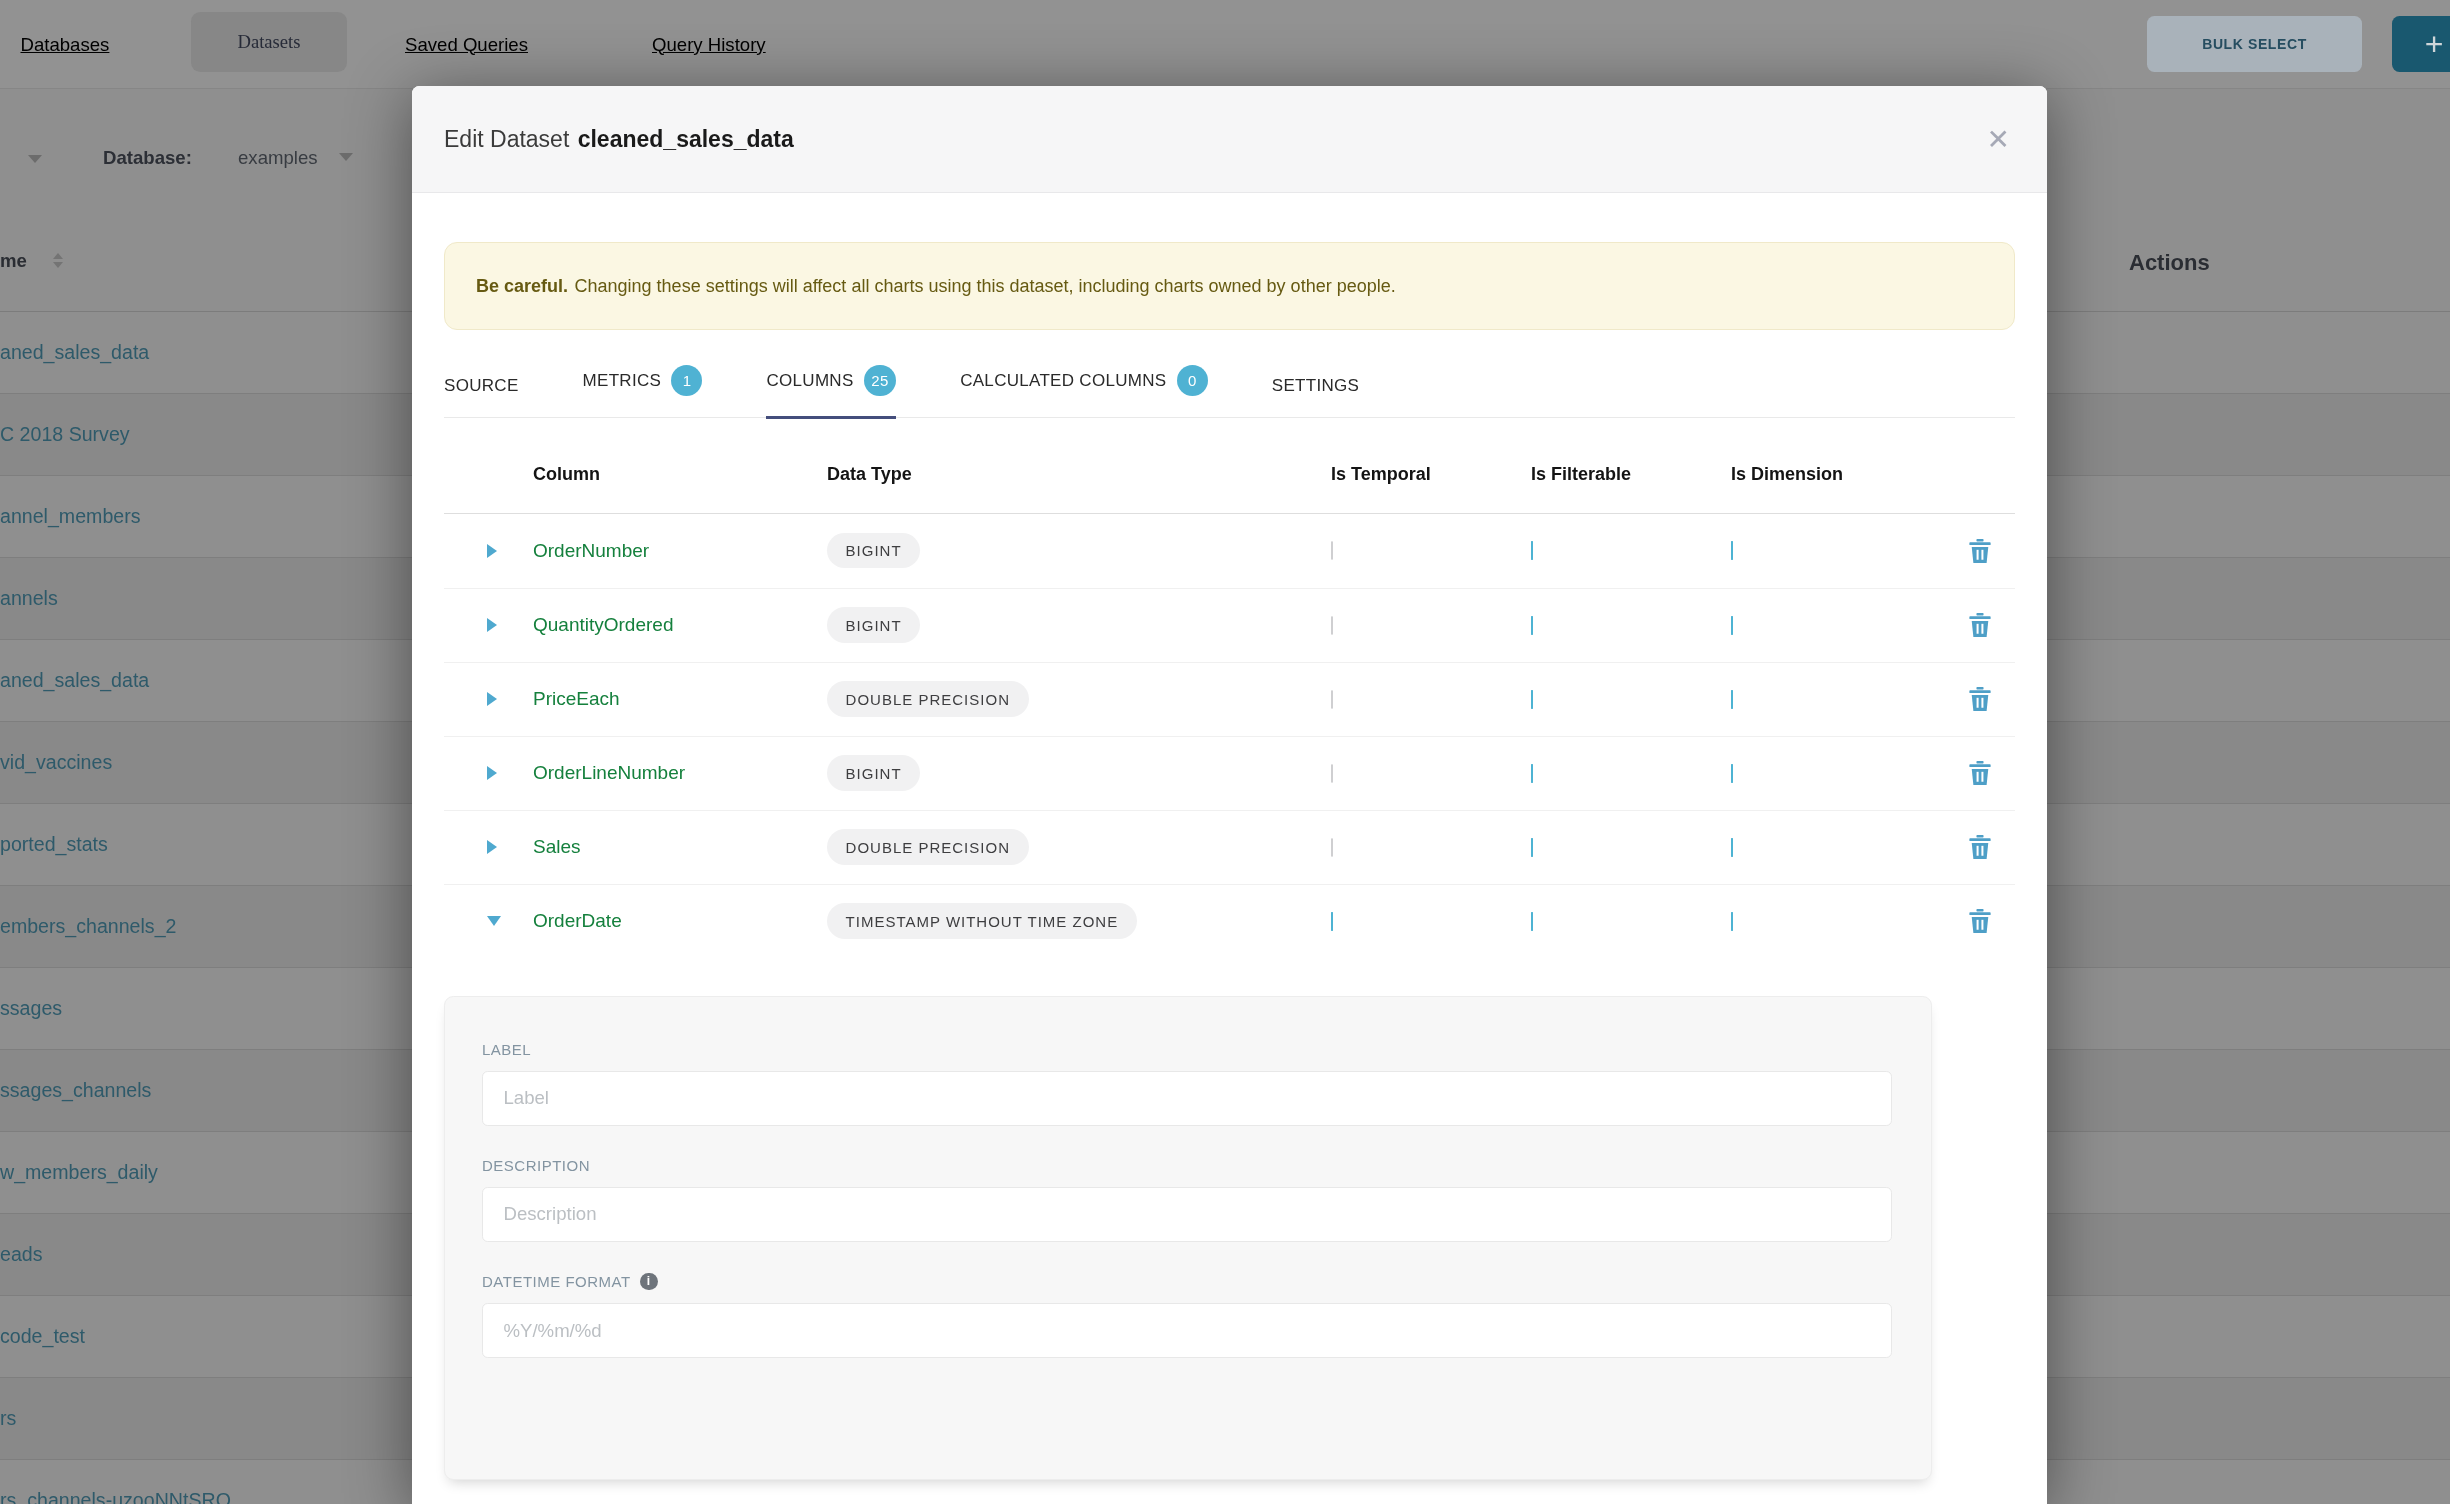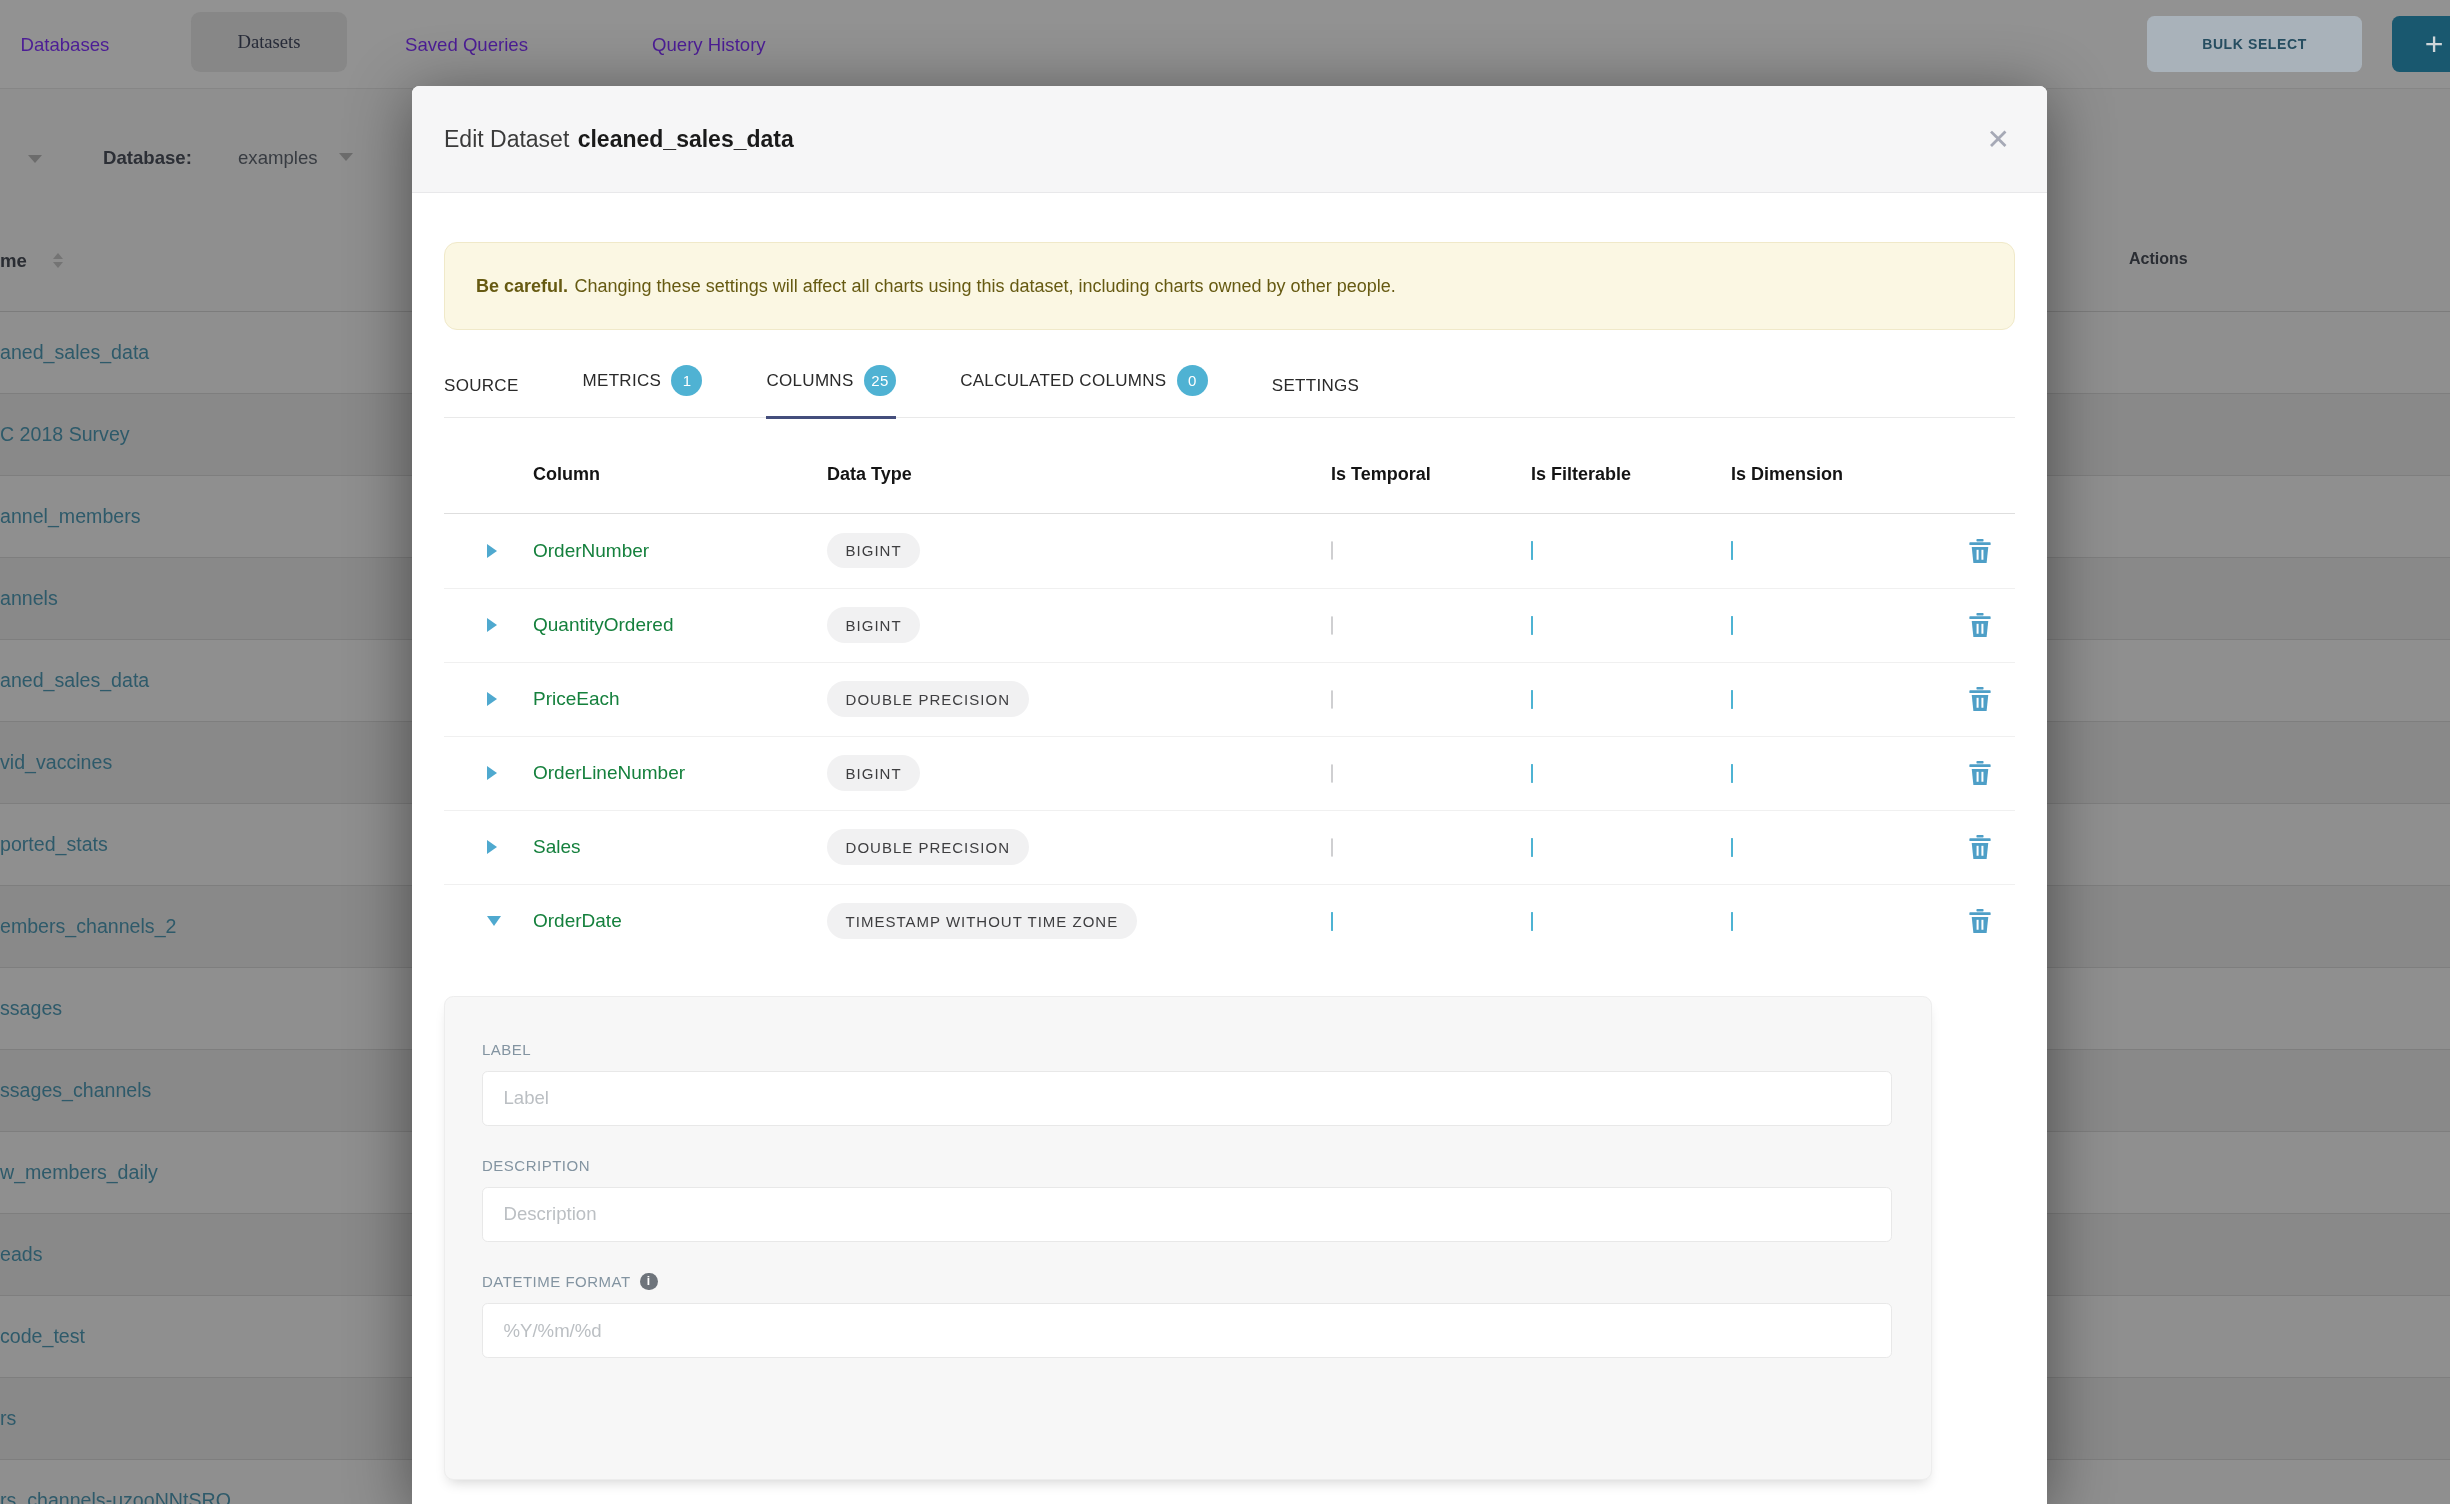--- a/index.html
+++ b/index.html
@@ -2,36 +2,36 @@
 <html style="--accent_blue: #4DB3D3; --badge_blue: #4FB2D3; --tab_underline: #444E7C; --warning_bg: #FBF7E3; --warning_text: #665A12; --trash_blue: #4E9FC7; --caret_blue: #4FA9CF; --link_teal: #2E5A6A; --plus_button_teal: #19586F;font-size:15px"><head>
 <meta charset="utf-8">
 <style>
   * { margin:0; padding:0; box-sizing:border-box; }
   html,body { width:2450px; height:1505px; overflow:hidden; }
   body { position:relative; background:#8F8F8F; font-family:"Liberation Sans",sans-serif; }
 
   
   .bg-layer { position:absolute; inset:0; z-index:1; }
   .topnav { position:absolute; left:0; top:0; width:2450px; height:89px; background:#929292; border-bottom:0.9px solid #868686; }
-  .nav-item { position:absolute; top:0; height:89px; display:flex; align-items:center; font-size:18.6px; color:#4c1d95; cursor:pointer; }
+  .nav-item { position:absolute; top:0; height:89px; display:flex; align-items:center; font-size:18.6px; color:#000000; cursor:pointer;text-decoration:underline; }
   .nav-pill { position:absolute; left:191px; top:12px; width:156px; height:60px; background:#878787; border-radius:9.3px; display:flex; align-items:center; justify-content:center; font-size:18.6px; color:#272B38; cursor:pointer;font-family:Liberation Serif, serif; }
   .bulk-btn { position:absolute; left:2147px; top:16px; width:215px; height:56px; background:#A9B2BA; border-radius:7.5px; display:flex; align-items:center; justify-content:center; font-size:14px; font-weight:600; letter-spacing:0.6px; color:#264D60; cursor:pointer; }
   .plus-btn { position:absolute; left:2392px; top:16px; width:84px; height:56px; background:#19586F; border-radius:7.5px; display:flex; align-items:center; justify-content:center; color:#CFD6D9; font-size:32px; font-weight:400; cursor:pointer; }
 
   .caret-down-gray { width:0; height:0; border-left:7.5px solid transparent; border-right:7.5px solid transparent; border-top:8.4px solid #6C6C6C; display:inline-block; }
   .filter-caret-1 { position:absolute; left:28px; top:155px; }
   .db-label { position:absolute; left:103px; top:147px; font-size:18.6px; font-weight:700; color:#2C2F36; }
   .db-value { position:absolute; left:238px; top:147px; font-size:18.6px; color:#383C42; cursor:pointer; }
   .filter-caret-2 { position:absolute; left:339px; top:153px; }
 
   .list-header-name { position:absolute; left:0; top:250px; font-size:18.6px; font-weight:600; color:#2A2D33; }
   .sort-icon { position:absolute; left:53px; top:253px; display:flex; flex-direction:column; gap:2.8px; cursor:pointer; }
   .sort-icon .up { width:0; height:0; border-left:5.6px solid transparent; border-right:5.6px solid transparent; border-bottom:6.5px solid #747474; }
   .sort-icon .dn { width:0; height:0; border-left:5.6px solid transparent; border-right:5.6px solid transparent; border-top:6.5px solid #747474; }
-  .list-header-actions { position:absolute; left:2129px; top:250px; font-size:16px; font-weight:600; color:#2A2D33; }
+  .list-header-actions { position:absolute; left:2129px; top:250px; font-size:22px; font-weight:600; color:#2A2D33; }
   .list-header-border { position:absolute; left:0; top:311px; width:2450px; height:0.9px; background:#7C7C7C; }
 
   .bg-rows { position:absolute; left:0; top:312px; width:2450px; }
   .bg-row { width:100%; height:82px; display:flex; align-items:center; border-bottom:0.9px solid #7E7E7E; background:#8F8F8F; }
   .bg-row:nth-child(even) { background:#898989; }
   .bg-row span { font-size:19.6px; color:#2E5A6A; cursor:pointer; }
 
   
   .modal { position:absolute; left:412px; top:86px; width:1635px; height:1419px; background:#fff; z-index:10; border-radius:7.5px 7.5px 0 0; box-shadow:0 9.3px 65px rgba(0,0,0,.45); }
   .modal-header { position:relative; height:107px; background:#F6F6F7; border-bottom:0.9px solid #E8E8EA; border-radius:7.5px 7.5px 0 0; display:flex; align-items:center; padding:0 32px; }

